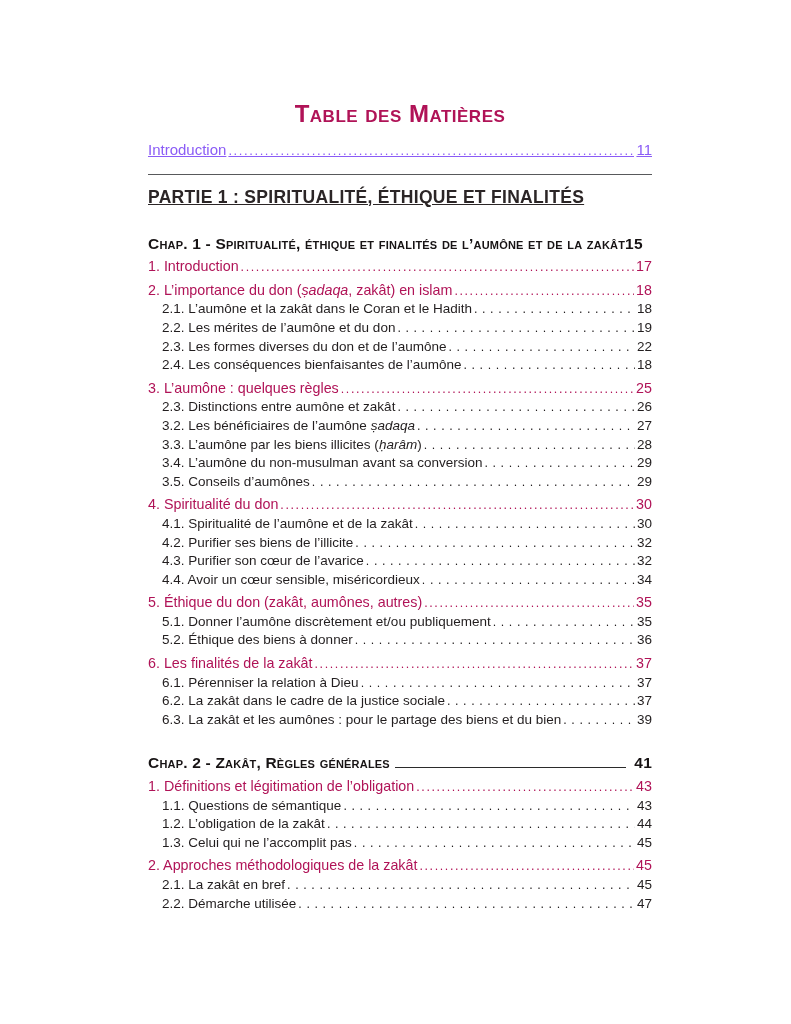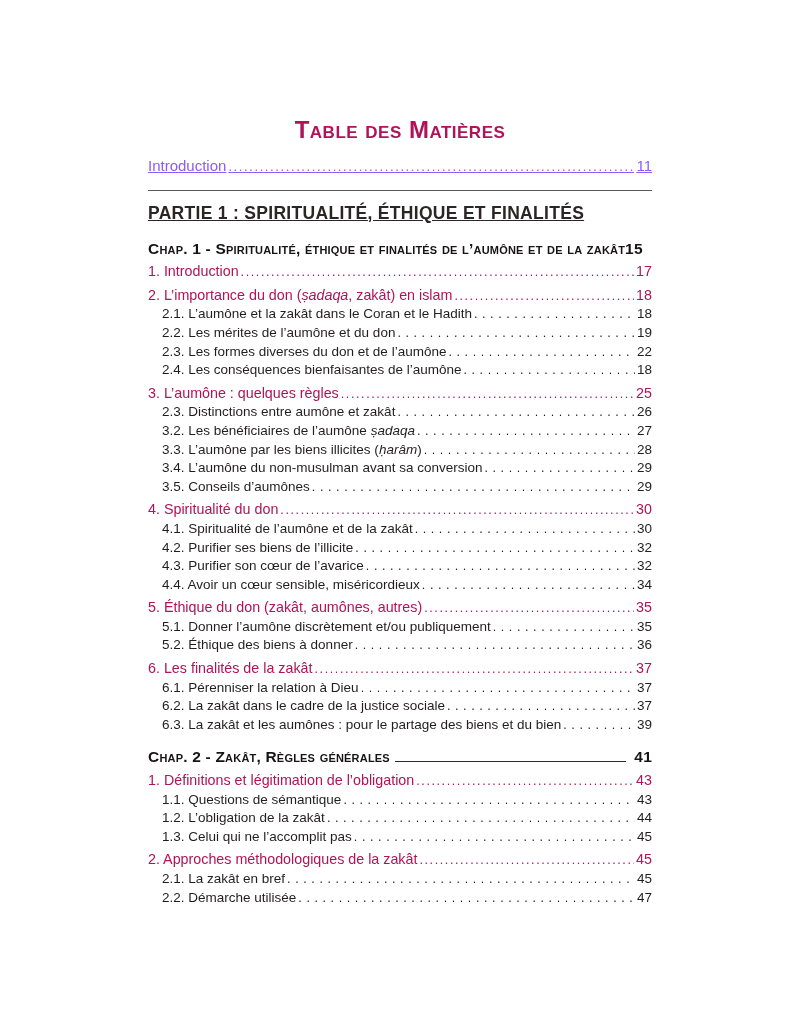--- a/index.html
+++ b/index.html
@@ -6,21 +6,21 @@
   .page{
     position:relative;
     width:791px;height:1024px;
     background:#ffffff;
     font-family:"Liberation Sans",sans-serif;
     color:#1f1b1c;
     overflow:hidden;
   }
   .content{
     position:absolute;
-    left:148px;top:116px;
+    left:148px;top:100px;
     width:504px;
   }
   .title{
     text-align:center;
     font-variant:small-caps;
     font-weight:bold;
     font-size:24px;
     letter-spacing:0.5px;
     color:#b01357;
     margin:0 0 13px 0;
@@ -52,21 +52,21 @@
   .sub .leader::after{
     content:"..................................................................................................................................................................";
     letter-spacing:4.6px;font-size:12.5px;
   }
   
   .chapter{
     font-variant:small-caps;
     font-weight:bold;
     font-size:15.5px;
     color:#171314;
-    margin-top:14px;
+    margin-top:25px;
     margin-bottom:4px;
     letter-spacing:0.2px;
   }
   .leader-line .leader{
     border-bottom:1.5px solid #2b2b2b;
     margin:0 8px 3px 5px;
   }
   .intro-row{
     color:#8b5cf6;
     font-size:15px;

